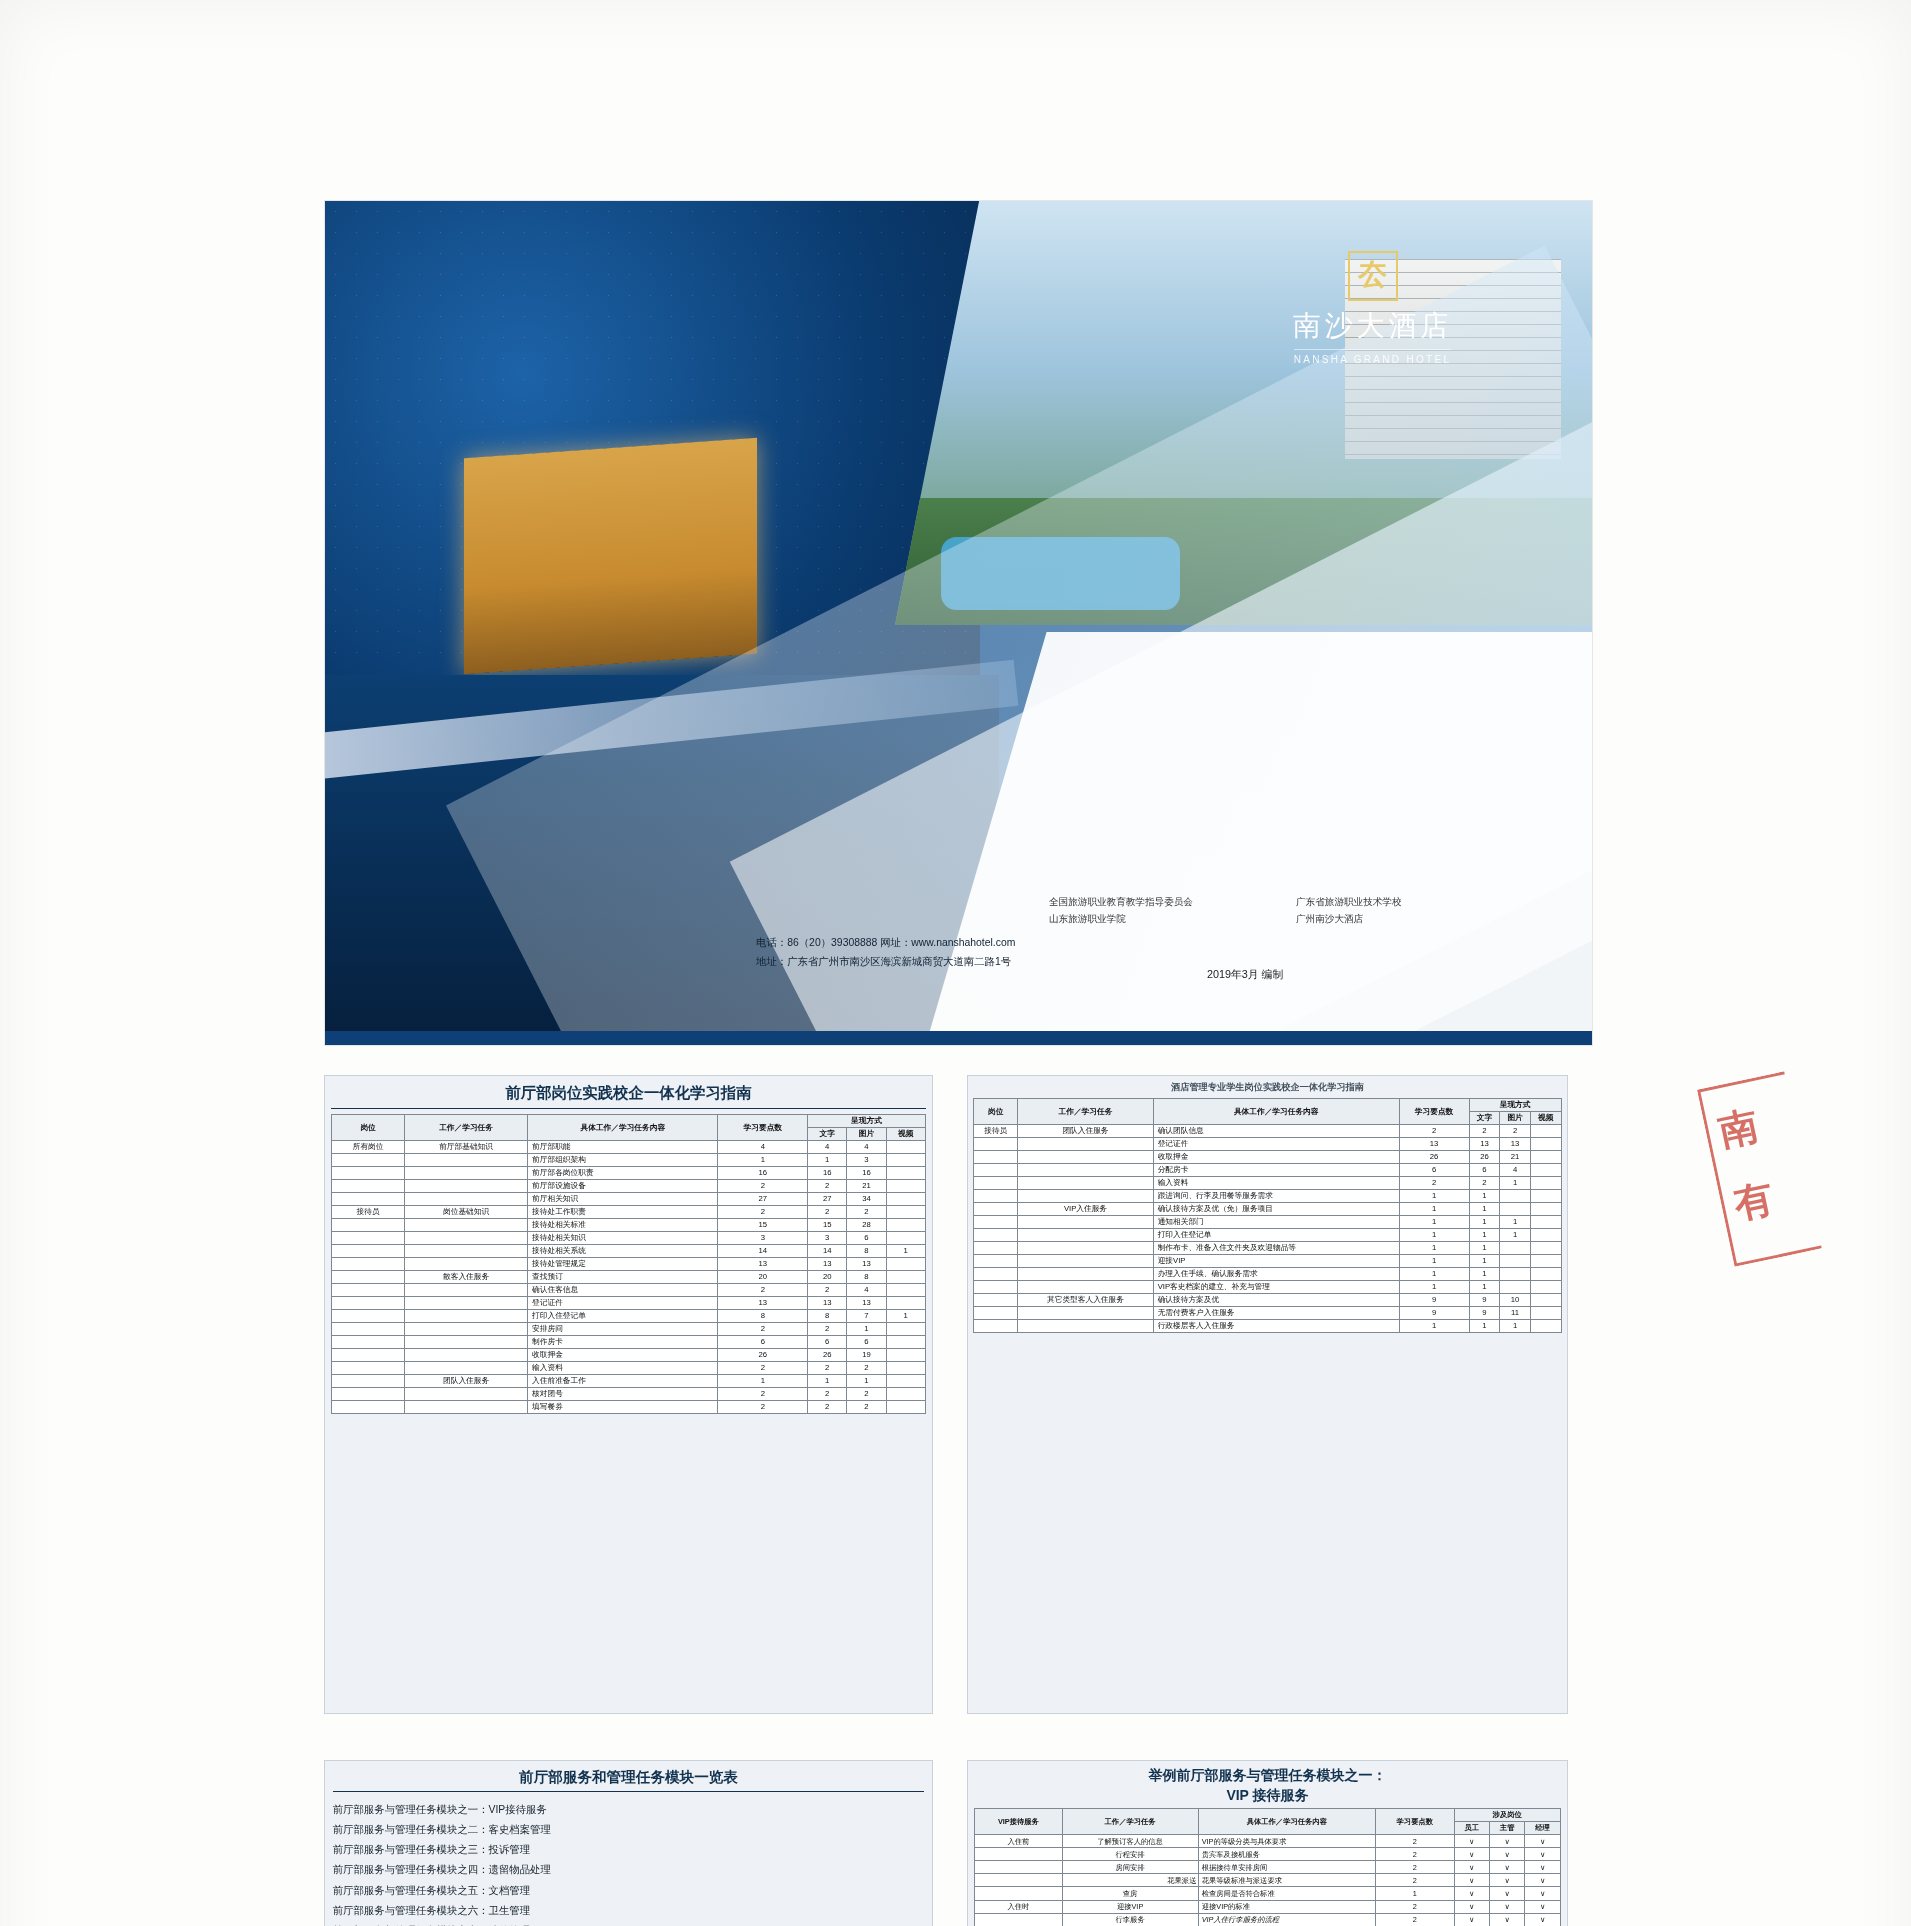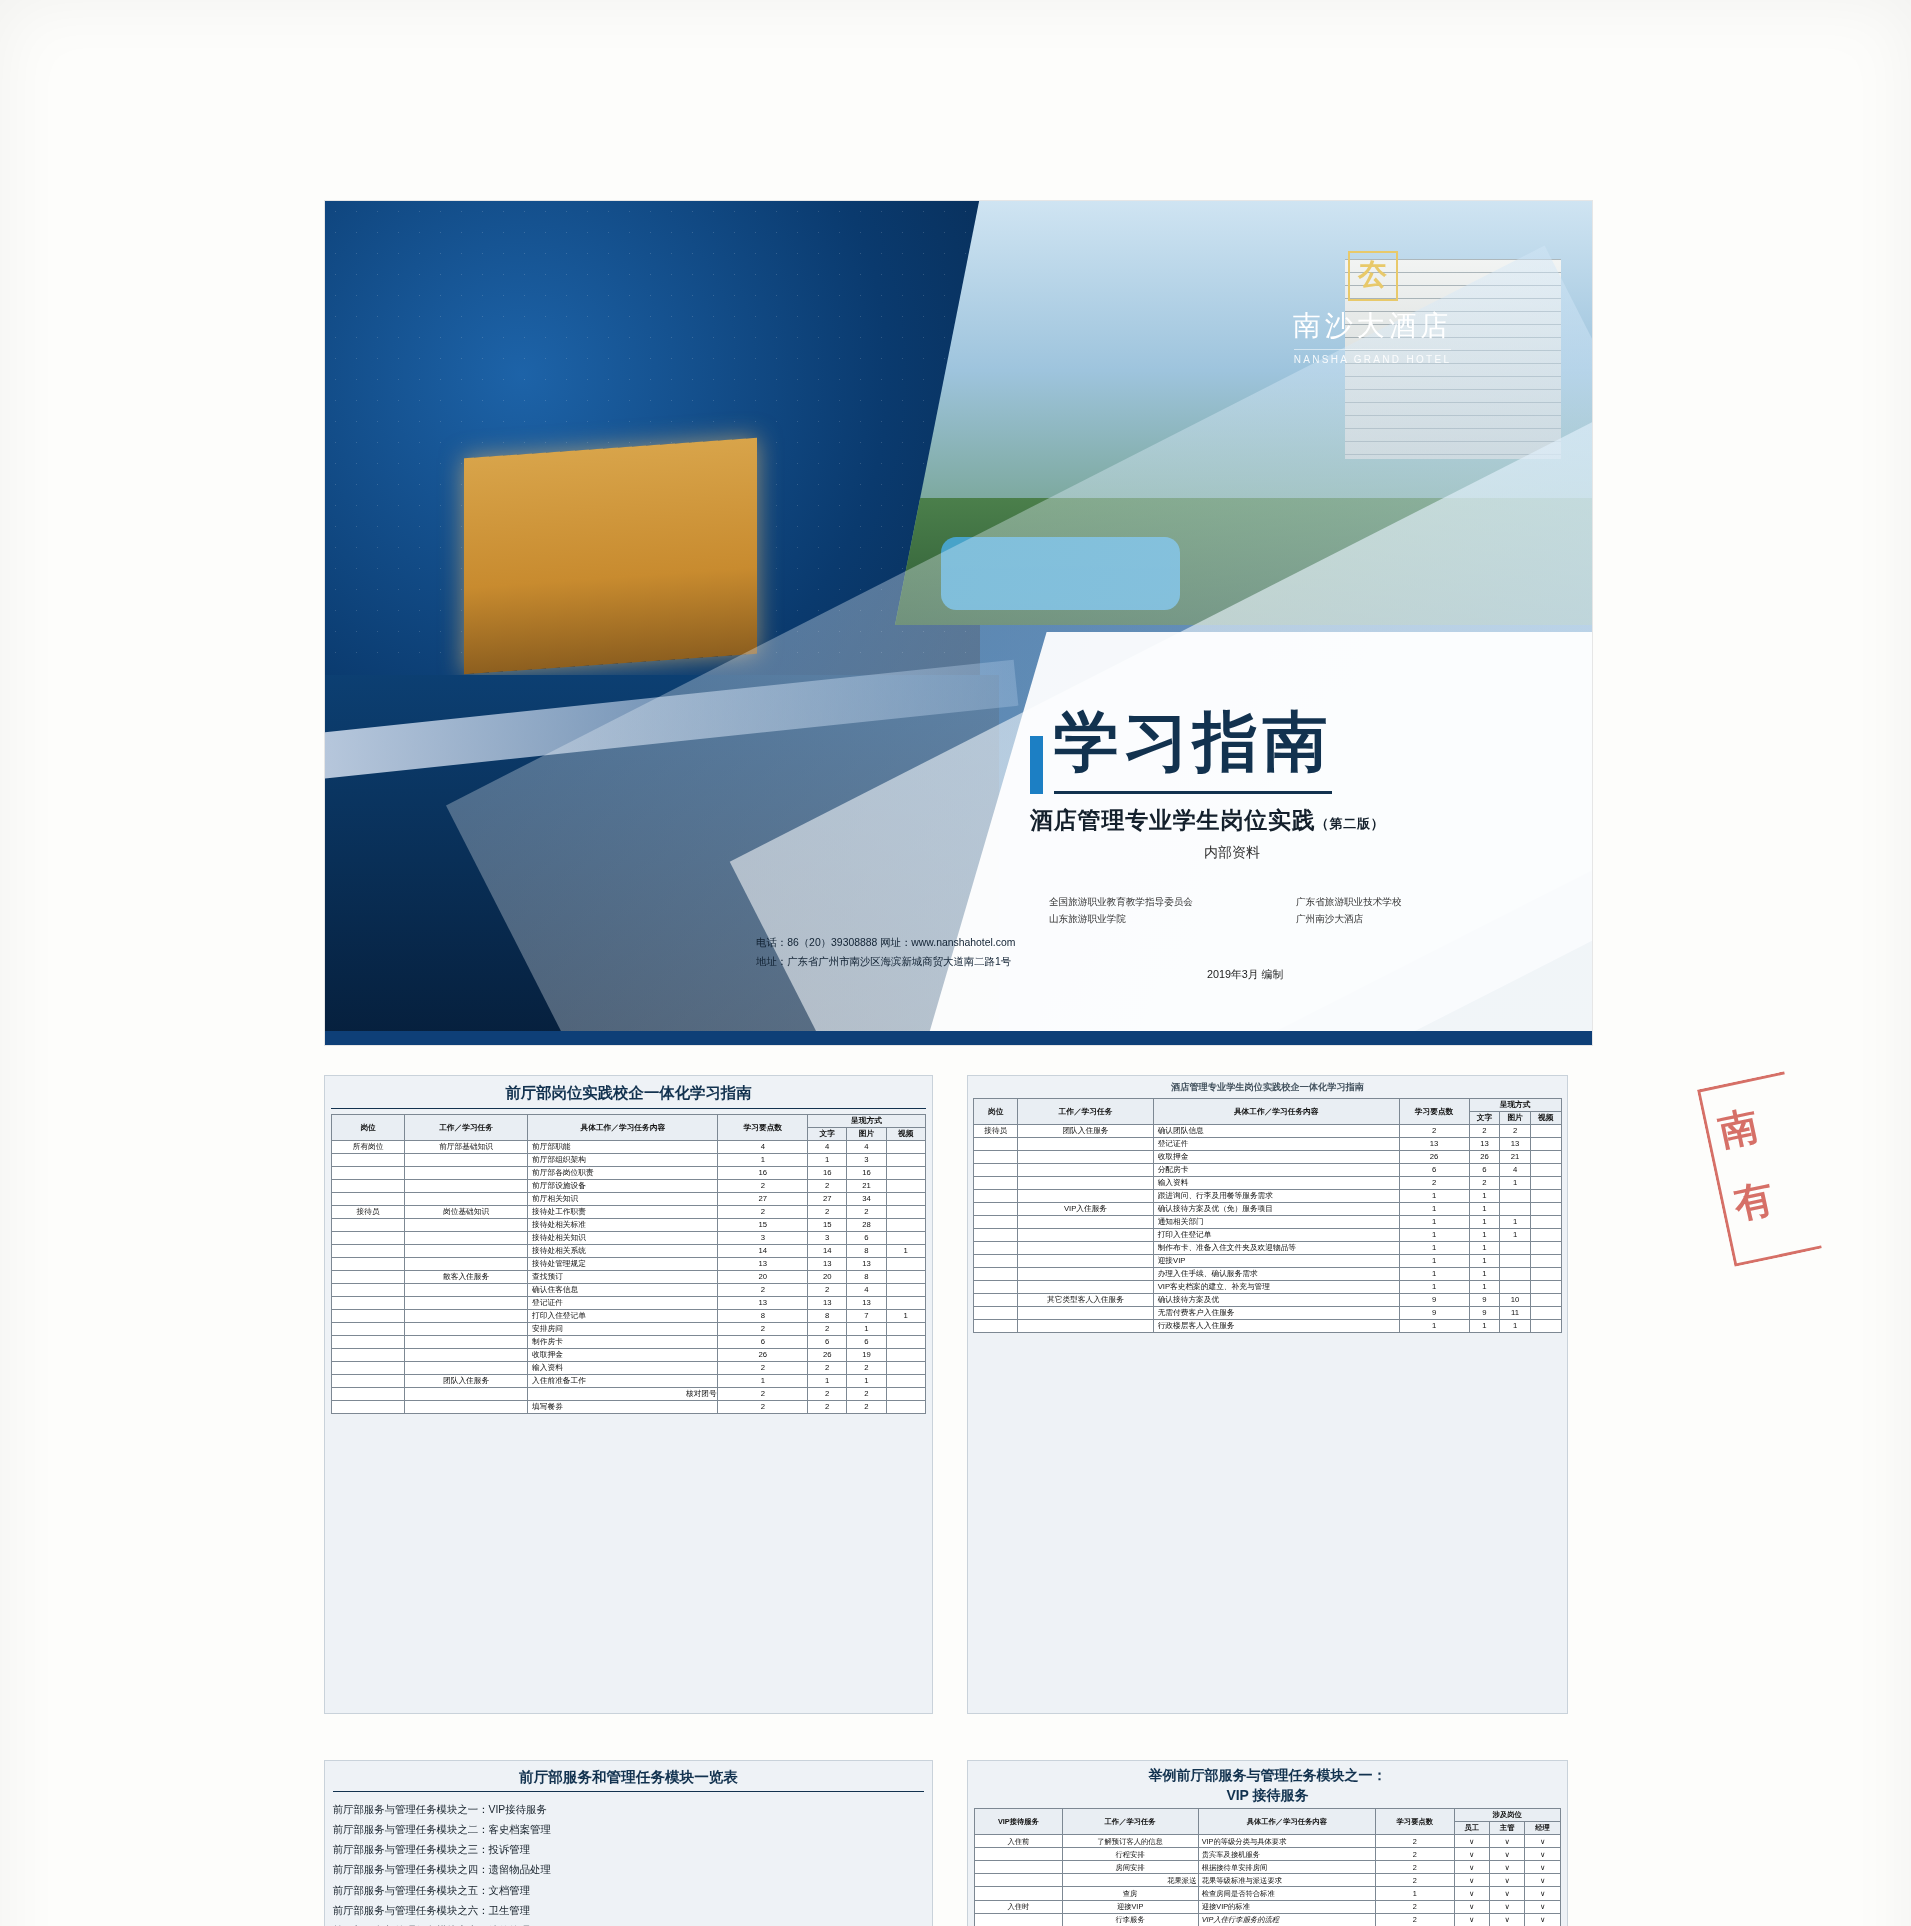--- a/index.html
+++ b/index.html
@@ -208,27 +208,20 @@
     <div class="diag1"></div>
     <div class="diag2"></div>
     <div class="white-panel"></div>
 
     <div class="logo">
       <div class="mark">厺</div>
       <div class="cn">南沙大酒店</div>
       <div class="en">NANSHA GRAND HOTEL</div>
     </div>
 
-    <div class="title-block">
-      <div>
-        <span class="bar-i"></span><span class="big">学习指南</span>
-      </div>
-      <div class="sub"><span>酒店管理专业学生岗位实践</span><small>（第二版）</small></div>
-      <div class="sub2">内部资料</div>
-    </div>
 
     <div class="org">
       <div class="row">
           <span>全国旅游职业教育教学指导委员会</span>
           <span>广东省旅游职业技术学校</span>
         </div>
       <div class="row">
           <span>山东旅游职业学院</span>
           <span>广州南沙大酒店</span>
         </div>
@@ -427,21 +420,21 @@
             <td style="font-weight: normal;">团队入住服务</td>
             <td style="text-align: left; padding-left: 3.9px;">入住前准备工作</td>
             <td>1</td>
             <td>1</td>
             <td>1</td>
             <td></td>
           </tr>
           <tr>
             <td style="font-weight: normal;"></td>
             <td style="font-weight: normal;"></td>
-            <td style="text-align: right; padding-left: 3.9px;">核对团号</td>
+            <td style="text-align: left; padding-left: 3.9px;">核对团号</td>
             <td>2</td>
             <td>2</td>
             <td>2</td>
             <td></td>
           </tr>
           <tr>
             <td style="font-weight: normal;"></td>
             <td style="font-weight: normal;"></td>
             <td style="text-align: left; padding-left: 3.9px;">填写餐券</td>
             <td>2</td>

